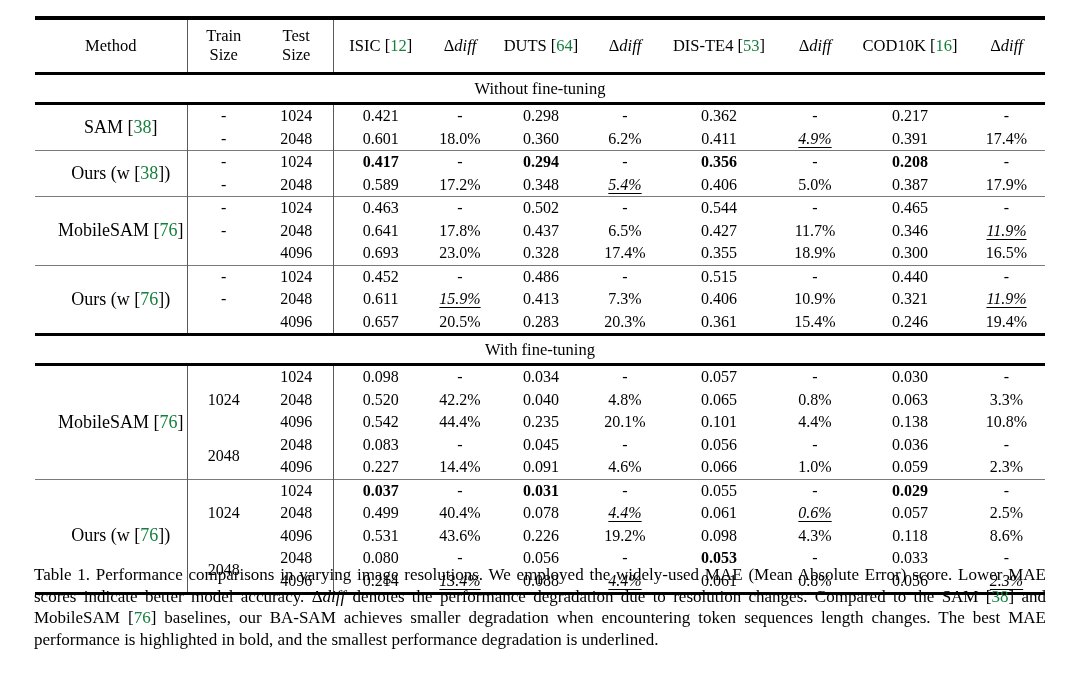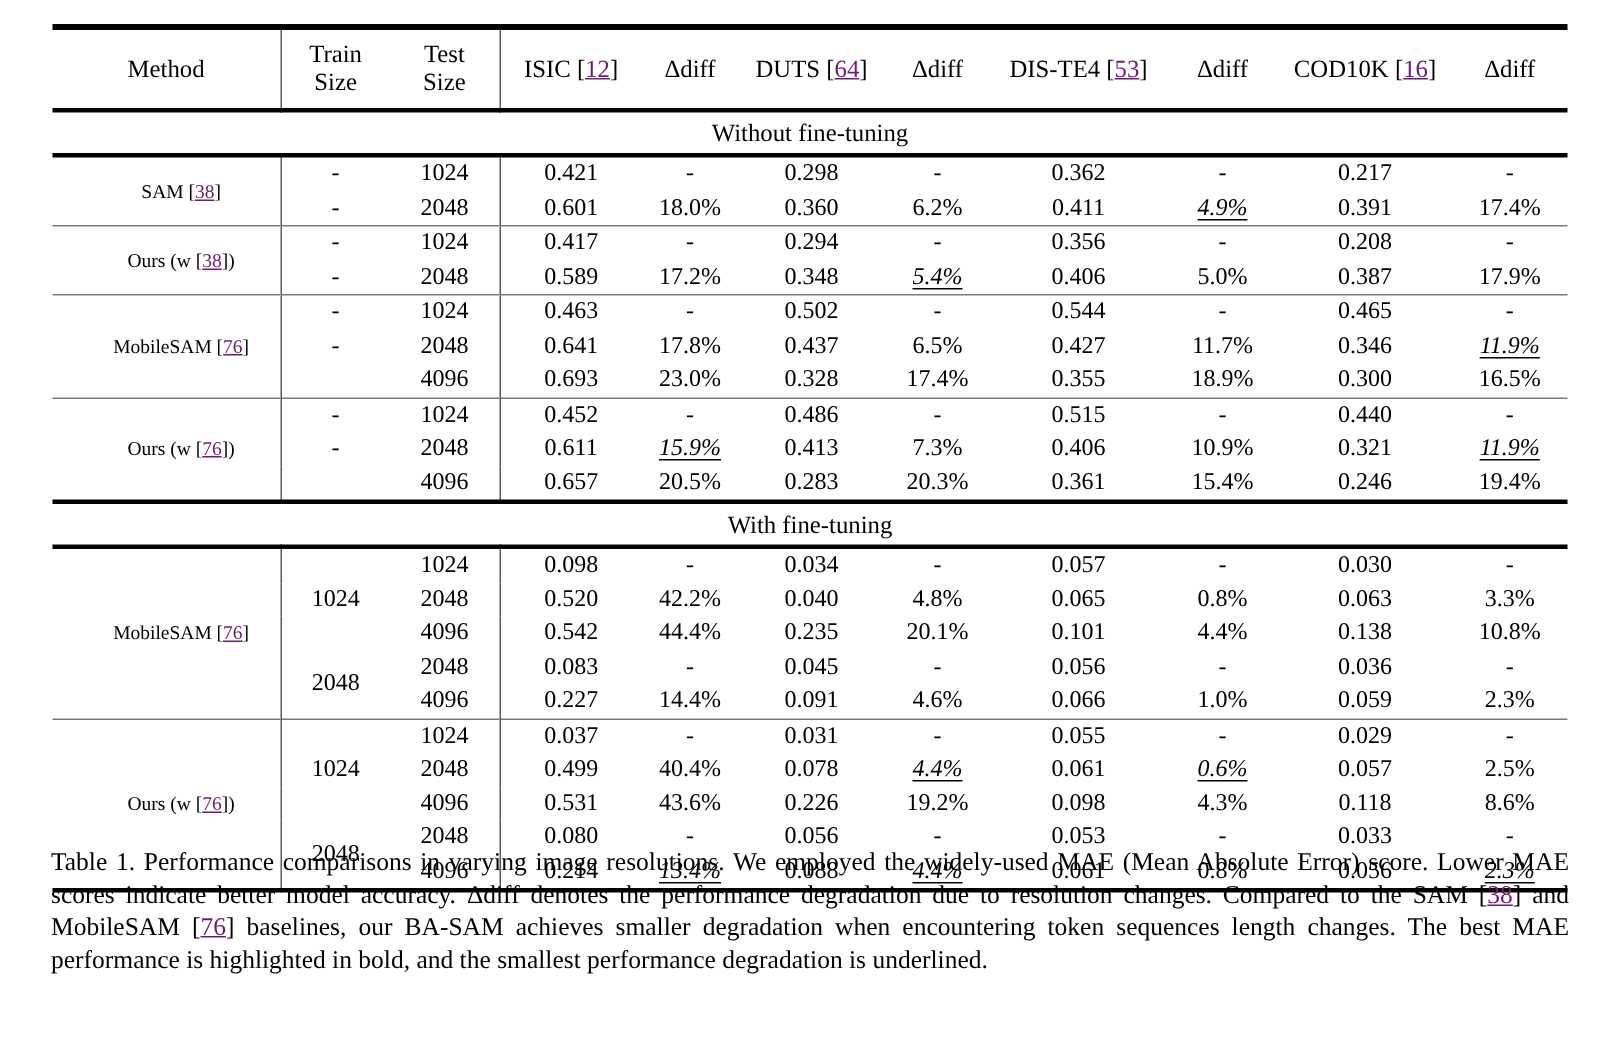--- a/index.html
+++ b/index.html
@@ -11,27 +11,27 @@
     border-collapse:collapse; table-layout:fixed; width:1010px;
     border-top:4px solid #000; border-bottom:3.5px solid #000;
   }
   th, td { padding:0; text-align:center; font-weight:normal; vertical-align:middle; }
   thead { border-bottom:3px solid #000; }
   thead th { height:52px; font-size:16.5px; line-height:1.15; }
   th.stack { white-space:pre-line;font-family:Liberation Serif, serif; }
   tbody.band { border-top:3px solid #000; border-bottom:3px solid #000; }
   tbody.band td { height:27px; font-size:16.5px; }
   tbody.group td { height:22.5px; font-size:16px; }
-  tbody.group td.method { font-size:13px; padding-left:20px; }
+  tbody.group td.method { font-size:18px; padding-left:20px; }
   tr.sep td { border-top:1px solid #7a7a7a; }
   .vline { border-right:1px solid #5a5a5a; }
-  .cite { color:#701a75;text-decoration:underline; }
-  .b { font-weight:normal; }
+  .cite { color:#15803d; }
+  .b { font-weight:bold; }
   .u { text-decoration:underline; text-underline-offset:3px; text-decoration-thickness:1px;font-style:italic; }
-  .it { }
+  .it { font-style:italic; }
   .delta { font-style:normal; }
 
   .caption {
     position:absolute; left:34px; top:564px; width:1012px;
     font-size:17px; line-height:21.6px; text-align:justify; margin:0; color:#000;
   }
 </style>
 </head>
 <body>
 

